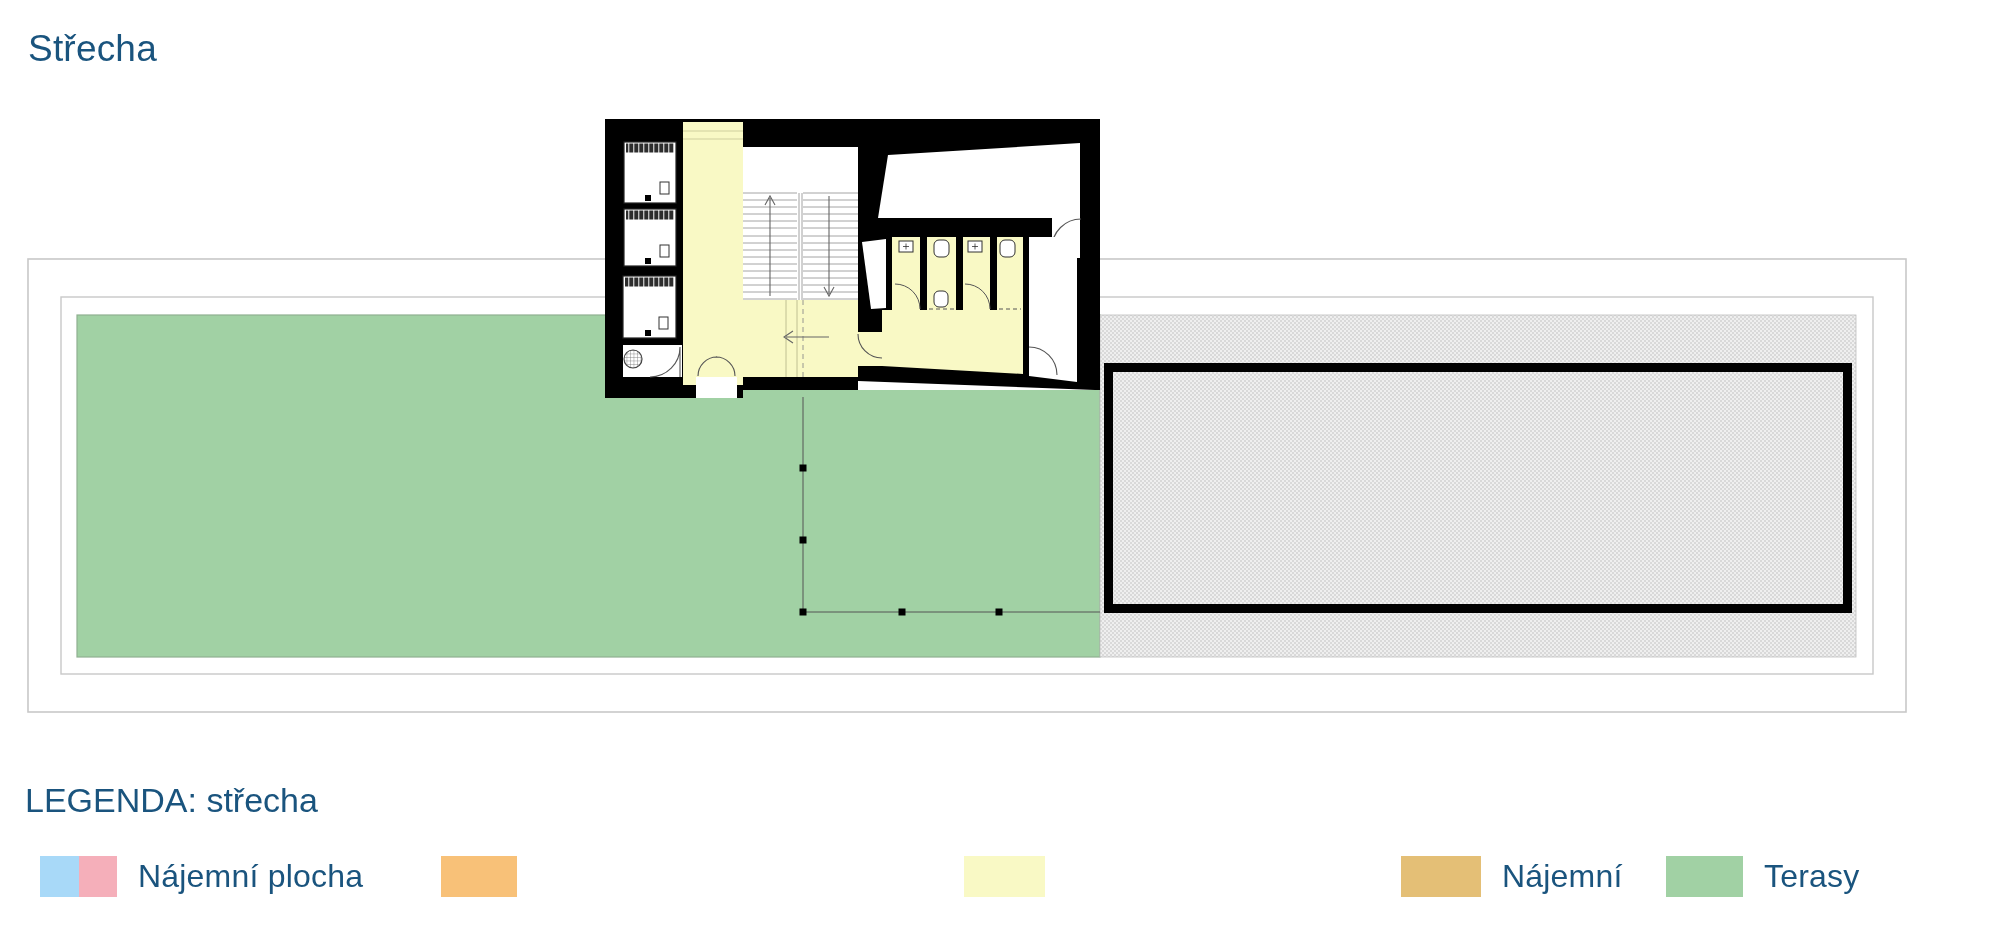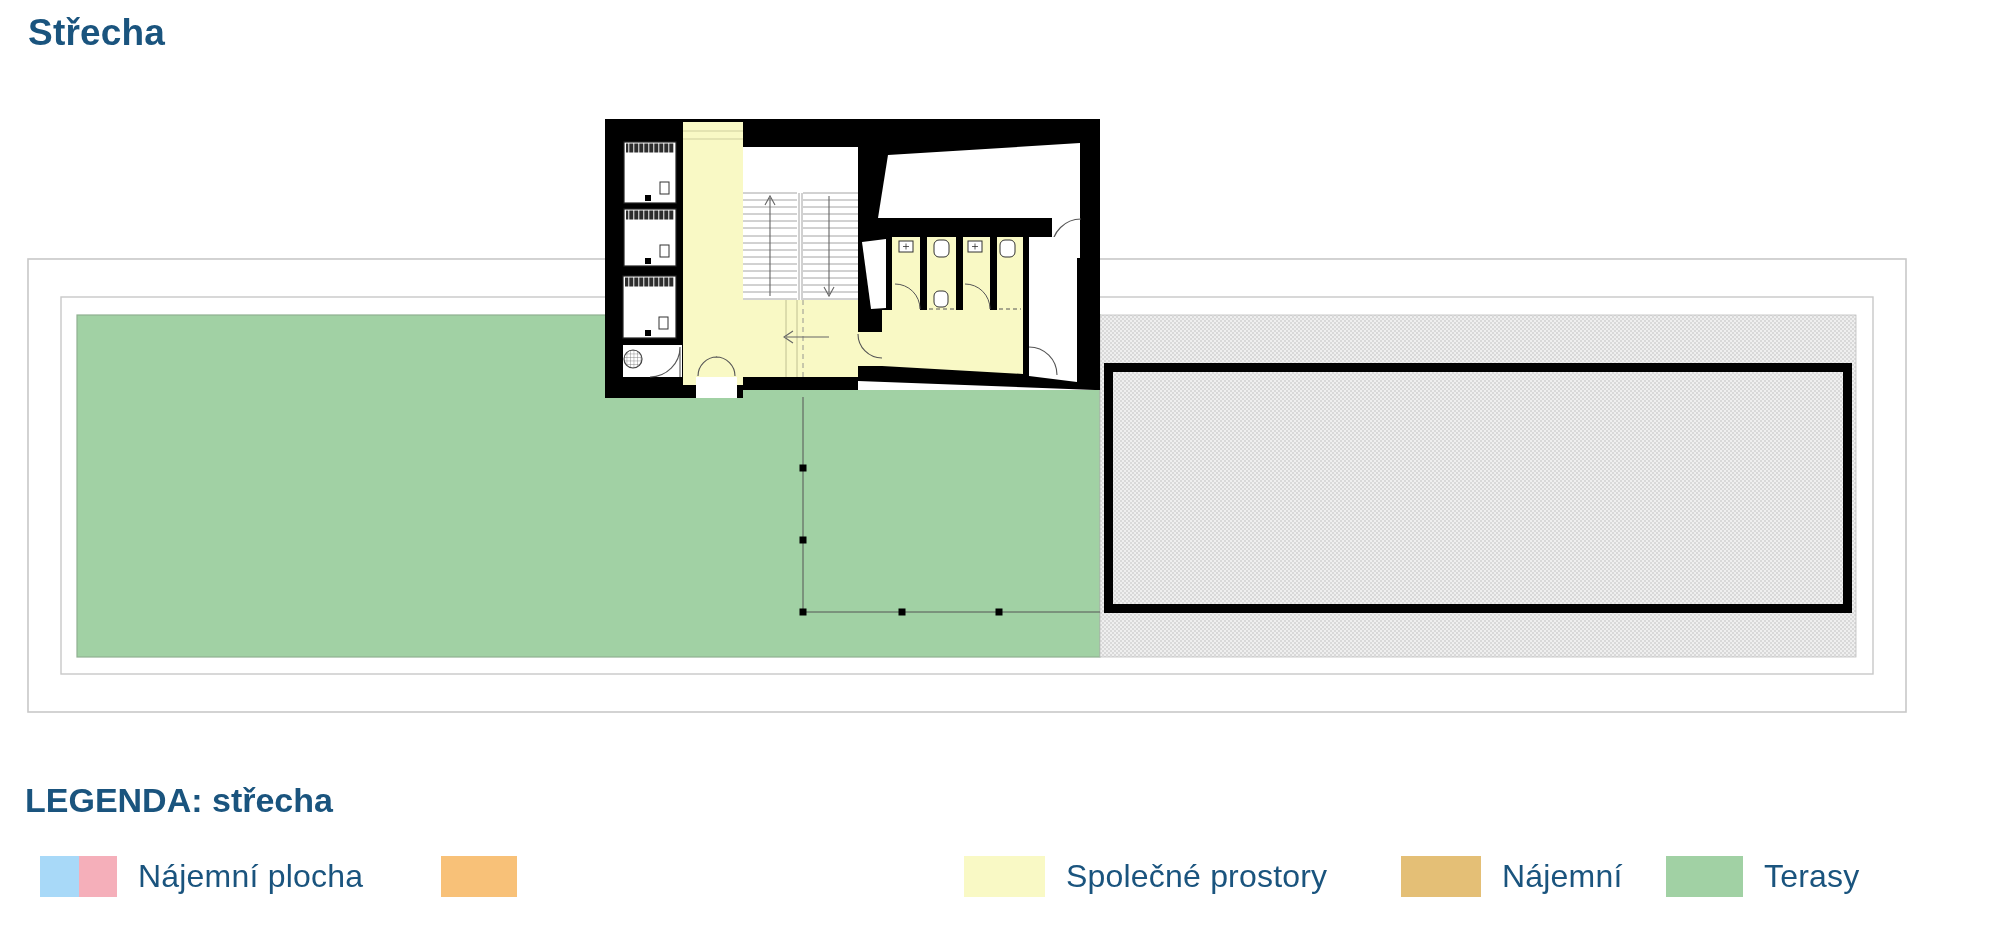--- a/index.html
+++ b/index.html
@@ -1,28 +1,28 @@
 <!DOCTYPE html>
 <html style="--c-heading-text: #1a547e; --c-terrace-green: #a1d1a4; --c-terrace-edge: #8fb091; --c-common-yellow: #f9f9c5; --c-rent-blue: #a8d9f8; --c-rent-pink: #f5afba; --c-shared-orange: #f8c178; --c-bike-tan: #e4bf76; --c-wall-black: #000000; --c-hatch-gray: #d9d9d9; --c-hatch-base: #efefef; --c-frame-gray: #c8c8c8; --c-drawing-line: #555555;"><head>
 <meta charset="utf-8">
 <style>
   html,body{margin:0;padding:0;}
   body{
     width:2000px;height:950px;position:relative;background:#fff;overflow:hidden;
     font-family:"Liberation Sans", sans-serif;
   }
   .page-title{
-    position:absolute;left:28px;top:12px;
-    font-size:37px;font-weight:bold;color:var(--c-heading-text,#1a547e);
+    position:absolute;left:28px;top:28px;
+    font-size:37px;font-weight:normal;color:var(--c-heading-text,#1a547e);
     letter-spacing:0.2px;
   }
   .plan-svg{position:absolute;left:0;top:0;}
   .legend-heading{
     position:absolute;left:25px;top:781px;
-    font-size:34px;font-weight:bold;color:var(--c-heading-text,#1a547e);
+    font-size:34px;font-weight:normal;color:var(--c-heading-text,#1a547e);
   }
   .legend-item{
     position:absolute;top:856px;height:41px;
     display:flex;align-items:center;gap:21px;padding-left:8px;
   }
   .legend-item .label{
     font-size:32px;color:var(--c-heading-text,#1a547e);
     letter-spacing:0.2px;white-space:nowrap;
   }
   .swatch{height:41px;flex:0 0 auto;}
@@ -214,21 +214,20 @@
   </div>
   <span class="label">Nájemní plocha</span>
 </div>
 
 <div class="legend-item" style="left:433px">
   <div class="swatch" style="width:76px;background:var(--c-shared-orange,#f8c178)"></div>
 </div>
 
 <div class="legend-item" style="left:956px">
   <div class="swatch" style="width:81px;background:var(--c-common-yellow,#f9f9c5)"></div>
-  <span class="label">Společné prostory</span>
 </div>
 
 <div class="legend-item" style="left:1393px">
   <div class="swatch" style="width:80px;background:var(--c-bike-tan,#e4bf76)"></div>
   <span class="label">Nájemní</span>
 </div>
 
 <div class="legend-item" style="left:1658px">
   <div class="swatch" style="width:77px;background:var(--c-terrace-green,#a1d1a4)"></div>
   <span class="label">Terasy</span>

